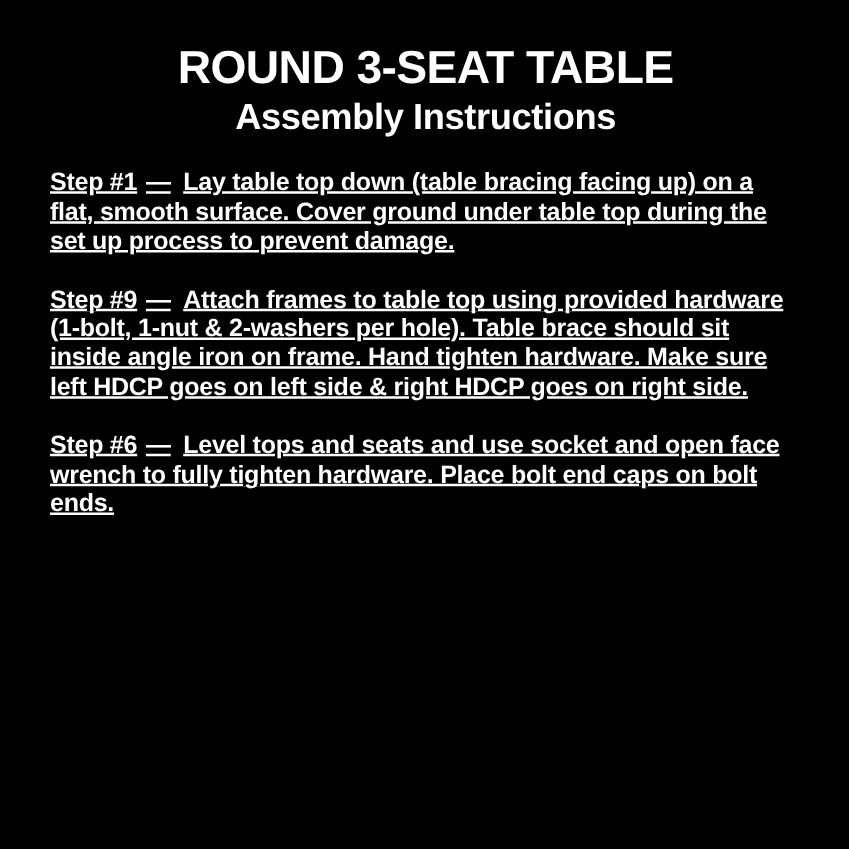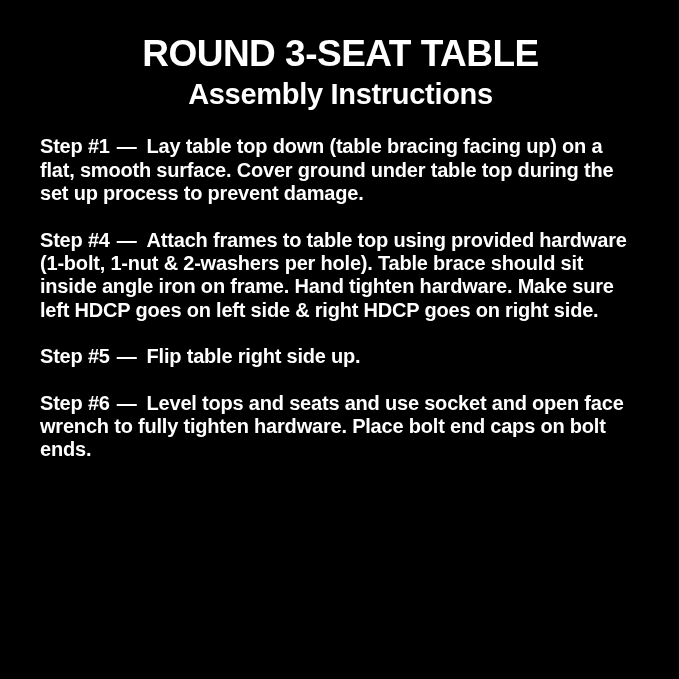--- a/index.html
+++ b/index.html
@@ -36,42 +36,42 @@
   }
   .steps {
     width: 600px;
   }
   .step {
     font-size: 20px;
     line-height: 1.17;
     letter-spacing: -0.2px;
     margin-bottom: 23px;
     text-align: left;
+    text-decoration: underline;
   }
   .step .dash {
     margin: 0 10px 0 7px;
   }
 </style>
 </head>
 <body>
 
 <div class="sheet">
 
   <div class="header">
     <div class="title">ROUND 3-SEAT TABLE</div>
     <div class="subtitle">Assembly Instructions</div>
   </div>
 
   <div class="steps">
 
     <p class="step"><span>Step #1</span><span class="dash">—</span><span>Lay table top down (table bracing facing up) on a flat, smooth surface. Cover ground under table top during the set up process to prevent damage.</span></p>
 
-    <p class="step"><span>Step #4</span><span class="dash">—</span><span>Attach frames to table top using provided hardware (1-bolt, 1-nut &amp; 2-washers per hole). Table brace should sit inside angle iron on frame. Hand tighten hardware. Make sure left HDCP goes on left side &amp; right HDCP goes on right side.</span></p>
+    <p class="step"><span>Step #9</span><span class="dash">—</span><span>Attach frames to table top using provided hardware (1-bolt, 1-nut &amp; 2-washers per hole). Table brace should sit inside angle iron on frame. Hand tighten hardware. Make sure left HDCP goes on left side &amp; right HDCP goes on right side.</span></p>
 
 
 
-    <p class="step"><span>Step #5</span><span class="dash">—</span><span>Flip table right side up.</span></p>
 
     <p class="step"><span>Step #6</span><span class="dash">—</span><span>Level tops and seats and use socket and open face wrench to fully tighten hardware. Place bolt end caps on bolt ends.</span></p>
 
   </div>
 
 </div>
 
 </body></html>

